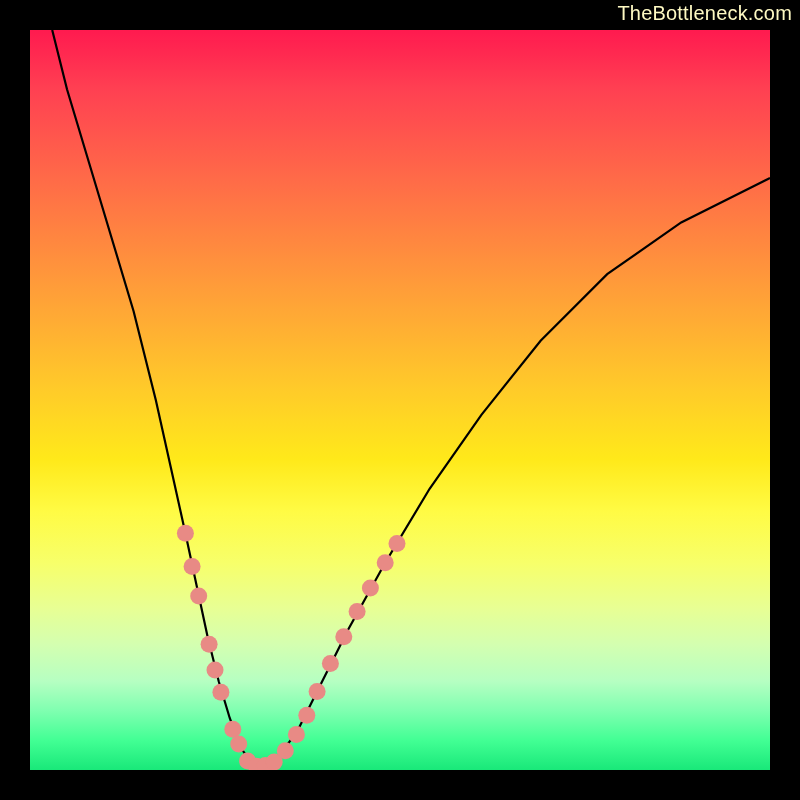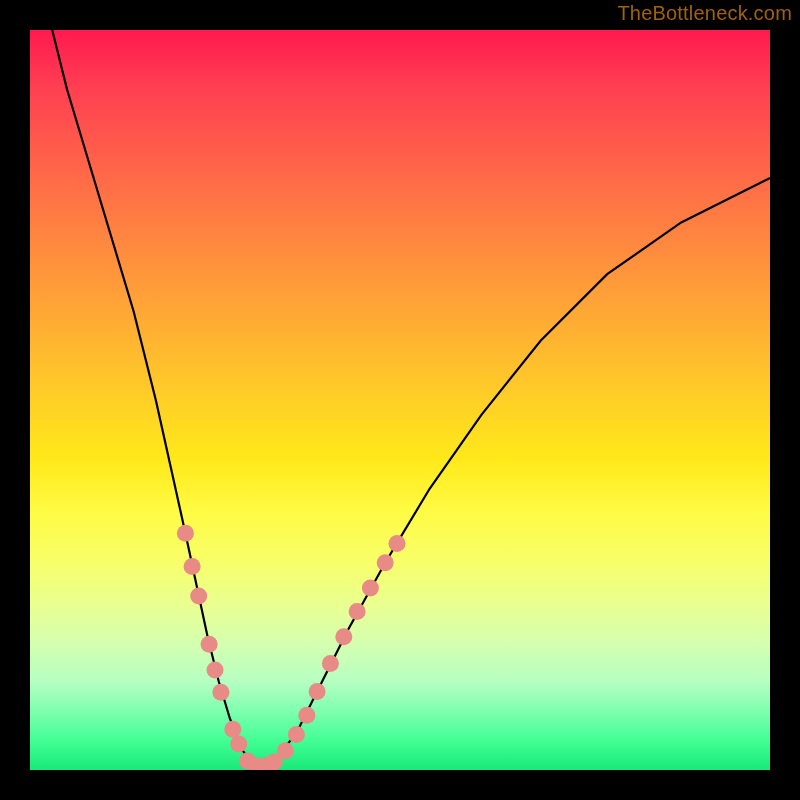--- a/index.html
+++ b/index.html
@@ -30,21 +30,21 @@
       #d4ffb0 83%,
       #b6ffc2 88%,
       #7fffb0 92%,
       #42ff94 96%,
       #19e879 100%);
   }
   .watermark {
     position: absolute;
     top: 2px;
     right: 8px;
-    color: #a16207;
+    color: #fef9c3;
     font-size: 20px;
     font-weight: 500;
     letter-spacing: 0.2px;
     z-index: 3;
   }
   svg.plot {
     position: absolute;
     left: 0;
     top: 0;
     width: 740px;

